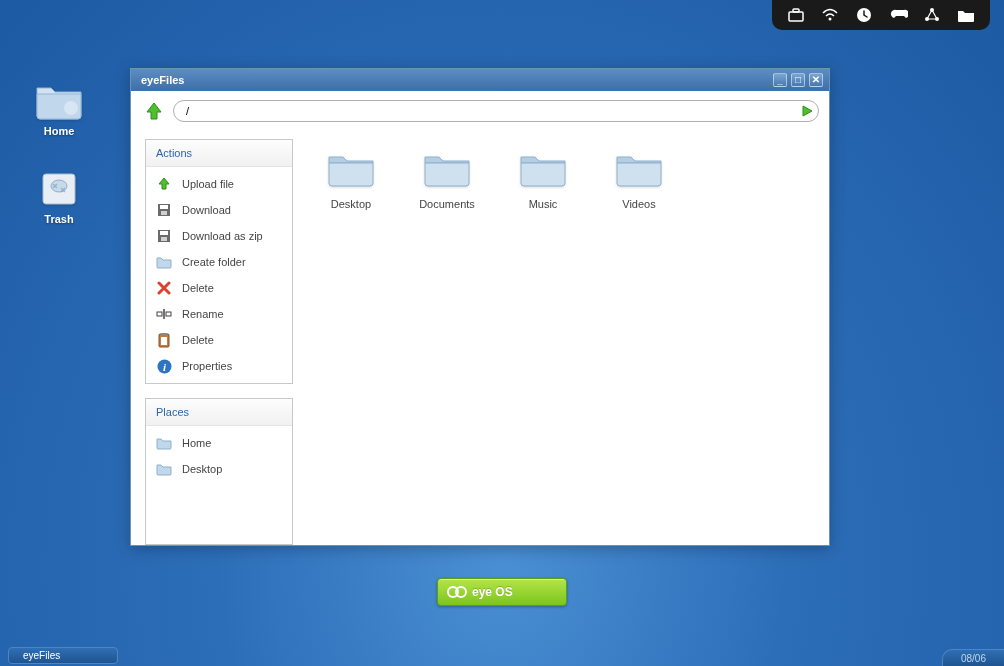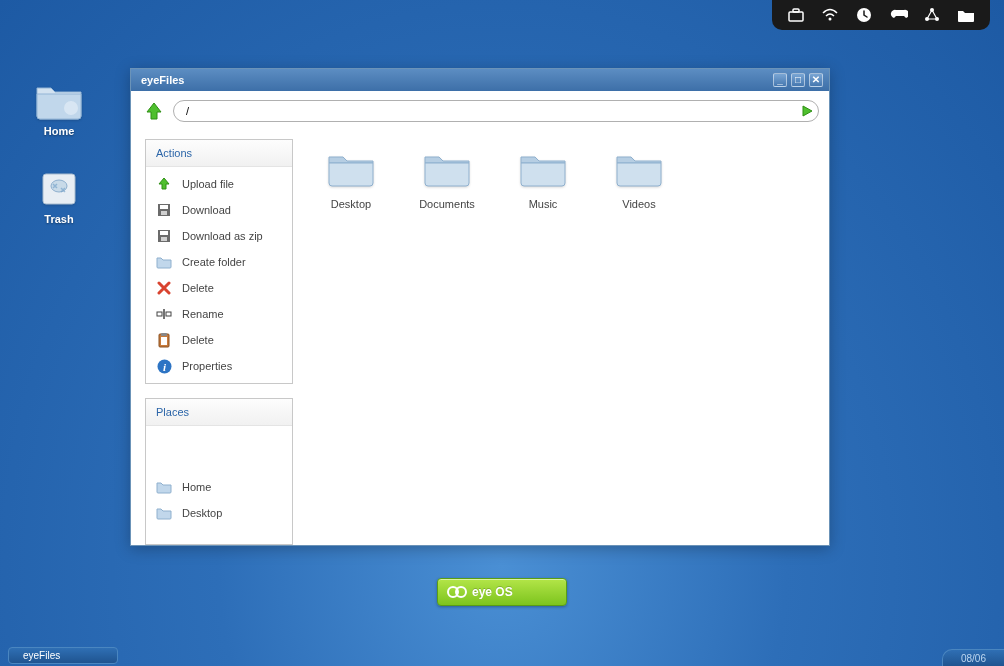--- a/index.html
+++ b/index.html
@@ -325,21 +325,21 @@
                 <svg width="15" height="15" viewBox="0 0 15 15">
                   <circle cx="7.5" cy="7.5" r="7" fill="#2d74c4"></circle>
                   <text x="7.5" y="11.5" text-anchor="middle" fill="#fff" font-size="11" font-family="Georgia" font-style="italic" font-weight="bold">i</text>
                 </svg>
               </span>
               <span>Properties</span>
             </div>
           </div>
       </div>
 
-      <div class="panel" style="flex:1; min-height:0;gap:44px;">
+      <div class="panel" style="flex:1; min-height:0;">
         <div class="panel-hd">Places</div>
         <div class="panel-body" id="places-body">
             <div class="place-item">
               <span class="place-icon">
                 <svg width="16" height="14" viewBox="0 0 16 14">
                   <path d="M1 3 h4 l2 2 h8 v7 a1 1 0 0 1 -1 1 h-12 a1 1 0 0 1 -1 -1 z" fill="#c1d7eb" stroke="#8fb0ce"></path>
                 </svg>
               </span>
               <span>Home</span>
             </div>

